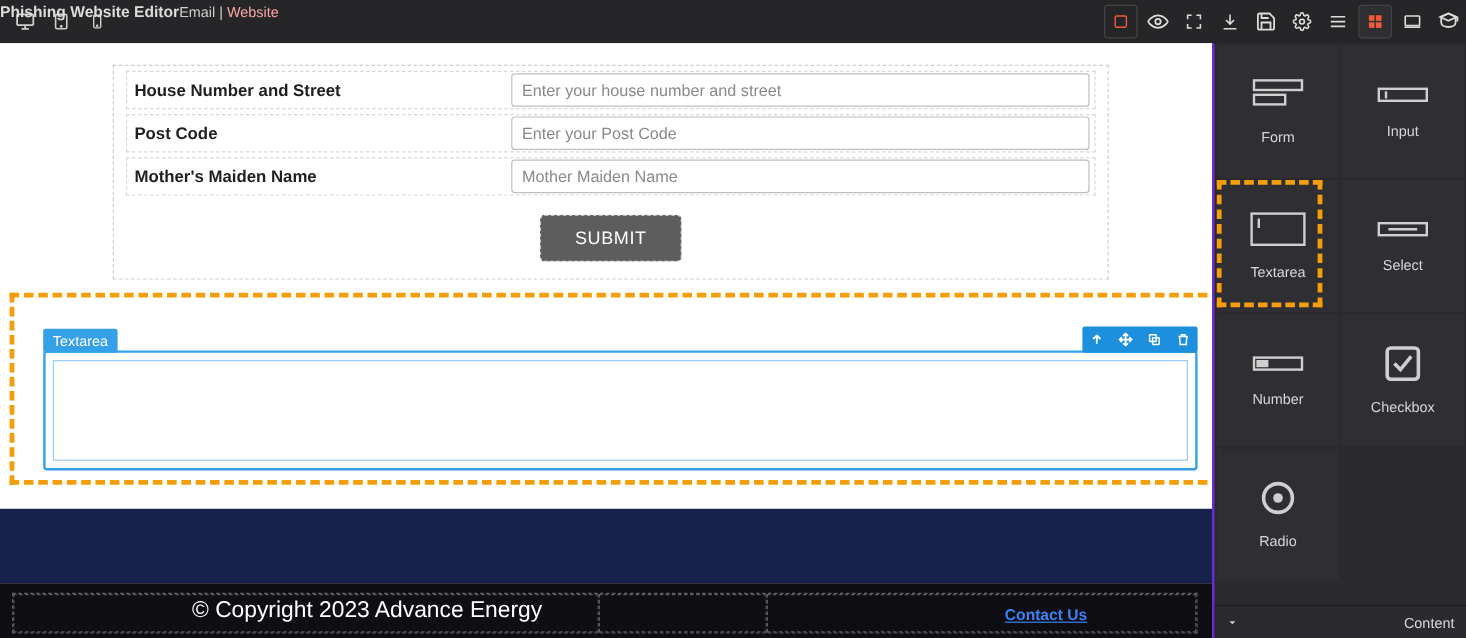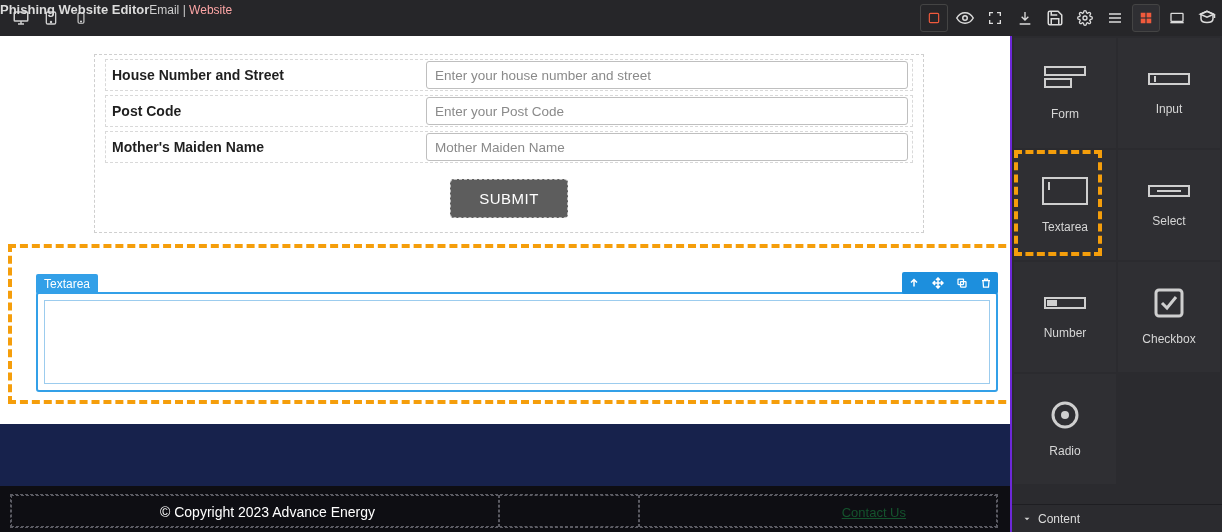--- a/index.html
+++ b/index.html
@@ -146,25 +146,25 @@
     position:absolute; left:10px; right:12px; top:458px; bottom:4px;
     border:1px dashed #5b5b63;
     display:flex;
   }
   .fb-col { border:1px dashed #5b5b63; position:relative; }
   .fb-a{ width:488px;}
   .fb-b{ width:140px;}
   .fb-c{ flex:1;}
   .copyright {
     position:absolute; left:148px; bottom:6px;
-    color:#fff; font-size:14px;text-align:right;
+    color:#fff; font-size:19px;text-align:right;
   }
   .contact-link {
     position:absolute; right:90px; bottom:6px;
-    color:#14532d; text-decoration:underline; font-size:13px; font-weight:normal;
+    color:#3b82f6; text-decoration:underline; font-size:13px; font-weight:bold;
   }
 
   
   .rail {
     width: 212px;
     background:#2b2b2f;
     border-left:2px solid #6d28d9;
     display:flex; flex-direction:column;
     overflow:hidden;
     position:relative;
@@ -190,20 +190,21 @@
     height:28px;
     display:flex; align-items:center; gap:6px;
     padding:0 10px;
     color:#dcdcdc; font-size:12px;
     background:#2b2b2f;
     border-top:1px solid #1e1e22;
     position:absolute;
     bottom:0;
     left:0;
     right:0;
+    justify-content:space-between;
   }
   .rail-section .chev{ transform:rotate(0deg);}
 
   
   .rail::-webkit-scrollbar{ width:8px;}
 </style>
 </head>
 <body>
 
 <div class="topbar">

